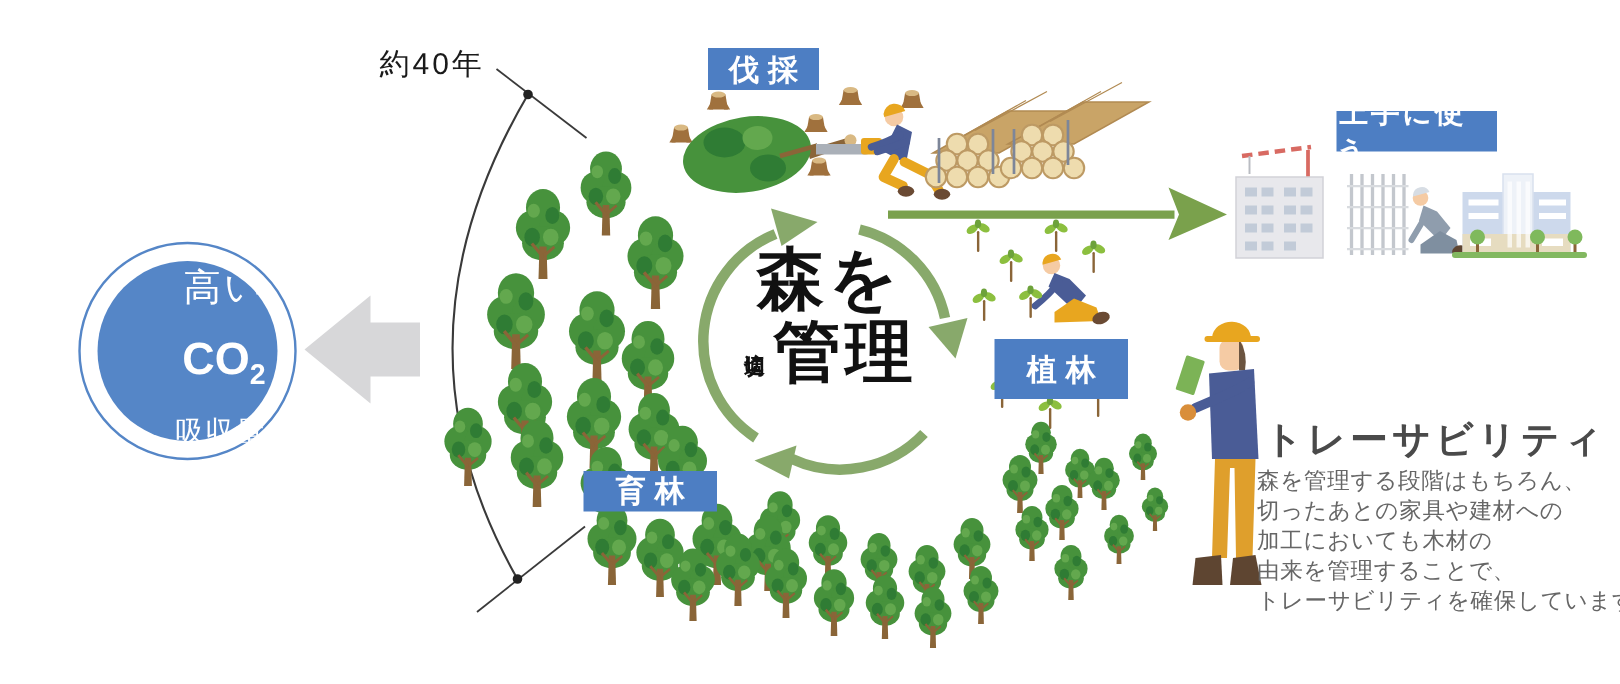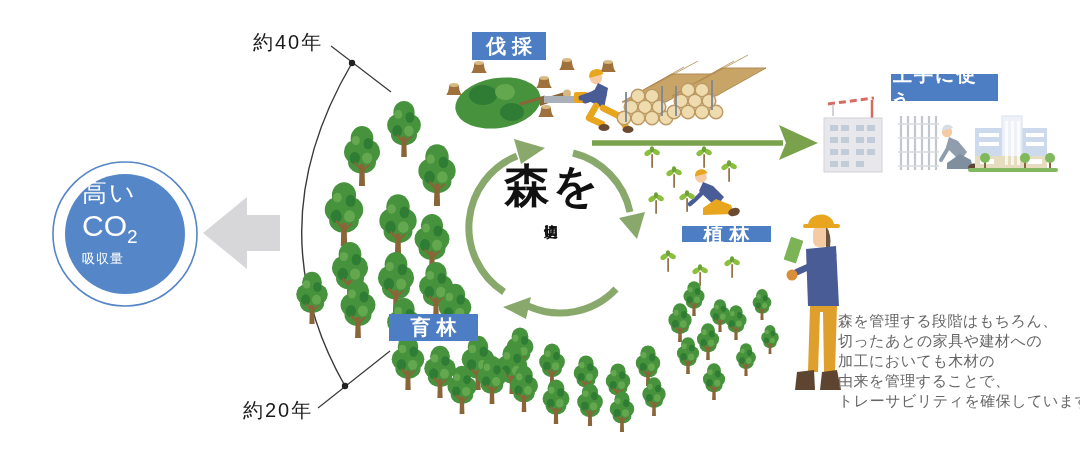--- a/index.html
+++ b/index.html
@@ -14,25 +14,25 @@
   svg.scene{position:absolute;left:0;top:0;width:1080px;height:456px}
   .fol{fill:var(--tree-green)}
   .fol-d{fill:var(--tree-green-dark)}
   .fol-l{fill:var(--tree-green-light)}
   .trunk{fill:var(--trunk-brown)}
   .step-label{position:absolute;display:flex;align-items:center;justify-content:center;
     background:var(--label-blue);color:#fff;font-weight:700;font-size:20px;
     letter-spacing:6px;text-indent:6px}
   .usage-label{font-size:19px;letter-spacing:2px;text-indent:2px}
   .age-label{position:absolute;font-size:20px;color:var(--text-dark);letter-spacing:2px;white-space:nowrap}
-  .co2-text{position:absolute;left:82px;top:178px;width:120px;text-align:left;color:#fff;line-height:1.15}
+  .co2-text{position:absolute;left:57px;top:178px;width:120px;text-align:right;color:#fff;line-height:1.15}
   .co2-l1{font-size:25px;letter-spacing:2px}
-  .co2-l2{font-size:30px;font-weight:400;margin-top:2px}
+  .co2-l2{font-size:30px;font-weight:700;margin-top:16px}
   .co2-l2 sub{font-size:19px}
-  .co2-l3{font-size:13px;margin-top:4px;letter-spacing:1px}
+  .co2-l3{font-size:19px;margin-top:16px;letter-spacing:1px}
   .center-text{position:absolute;left:483px;top:163px;width:140px;text-align:center;color:#111}
   .center-l1{font-size:45px;font-weight:900;letter-spacing:3px;line-height:1.0}
   .center-row{display:flex;align-items:center;justify-content:center;margin-top:4px}
   .center-vert{writing-mode:vertical-rl;font-size:14px;font-weight:700;letter-spacing:2px;margin-right:3px;color:#111}
   .center-l2{font-size:45px;font-weight:900;letter-spacing:3px;line-height:1.0}
   .trace-title{position:absolute;left:843px;top:276px;font-family:"Liberation Serif","DejaVu Serif",serif;
     font-size:25px;color:#4a4a4a;letter-spacing:3px;font-weight:600;white-space:nowrap}
   .trace-body{position:absolute;left:838px;top:311px;font-family:"Liberation Serif","DejaVu Serif",serif;
     font-size:15px;color:#666;line-height:20px;letter-spacing:0.5px;white-space:nowrap}
 </style>
@@ -302,34 +302,35 @@
     </g>
   </svg>
 
   <div class="co2-text">
     <div class="co2-l1">高い</div>
     <div class="co2-l2"><span>CO</span><sub>2</sub></div>
     <div class="co2-l3">吸収量</div>
   </div>
 
   <div class="age-label" style="left:253px;top:29px">約40年</div>
-  <div class="age-label" style="left:243px;top:397px">約20年</div>
 
   <div class="step-label" style="left:472px;top:32px;width:74px;height:28px">伐採</div>
-  <div class="step-label" style="left:682px;top:226px;width:89px;height:16px">植林</div>
+  <div class="step-label" style="left:663px;top:226px;width:89px;height:40px">植林</div>
   <div class="step-label usage-label" style="left:891px;top:74px;width:107px;height:27px">上手に使う</div>
   <div class="step-label" style="left:389px;top:314px;width:89px;height:27px">育林</div>
 
   <div class="center-text">
     <div class="center-l1">森を</div>
     <div class="center-row">
       <span class="center-vert">適切に</span>
+      <span class="center-l2">管理</span>
     </div>
   </div>
 
+  <div class="trace-title">トレーサビリティ</div>
   <div class="trace-body">
     <div>森を管理する段階はもちろん、</div>
     <div>切ったあとの家具や建材への</div>
     <div>加工においても木材の</div>
     <div>由来を管理することで、</div>
     <div>トレーサビリティを確保しています。</div>
   </div>
 
 </div>
 

